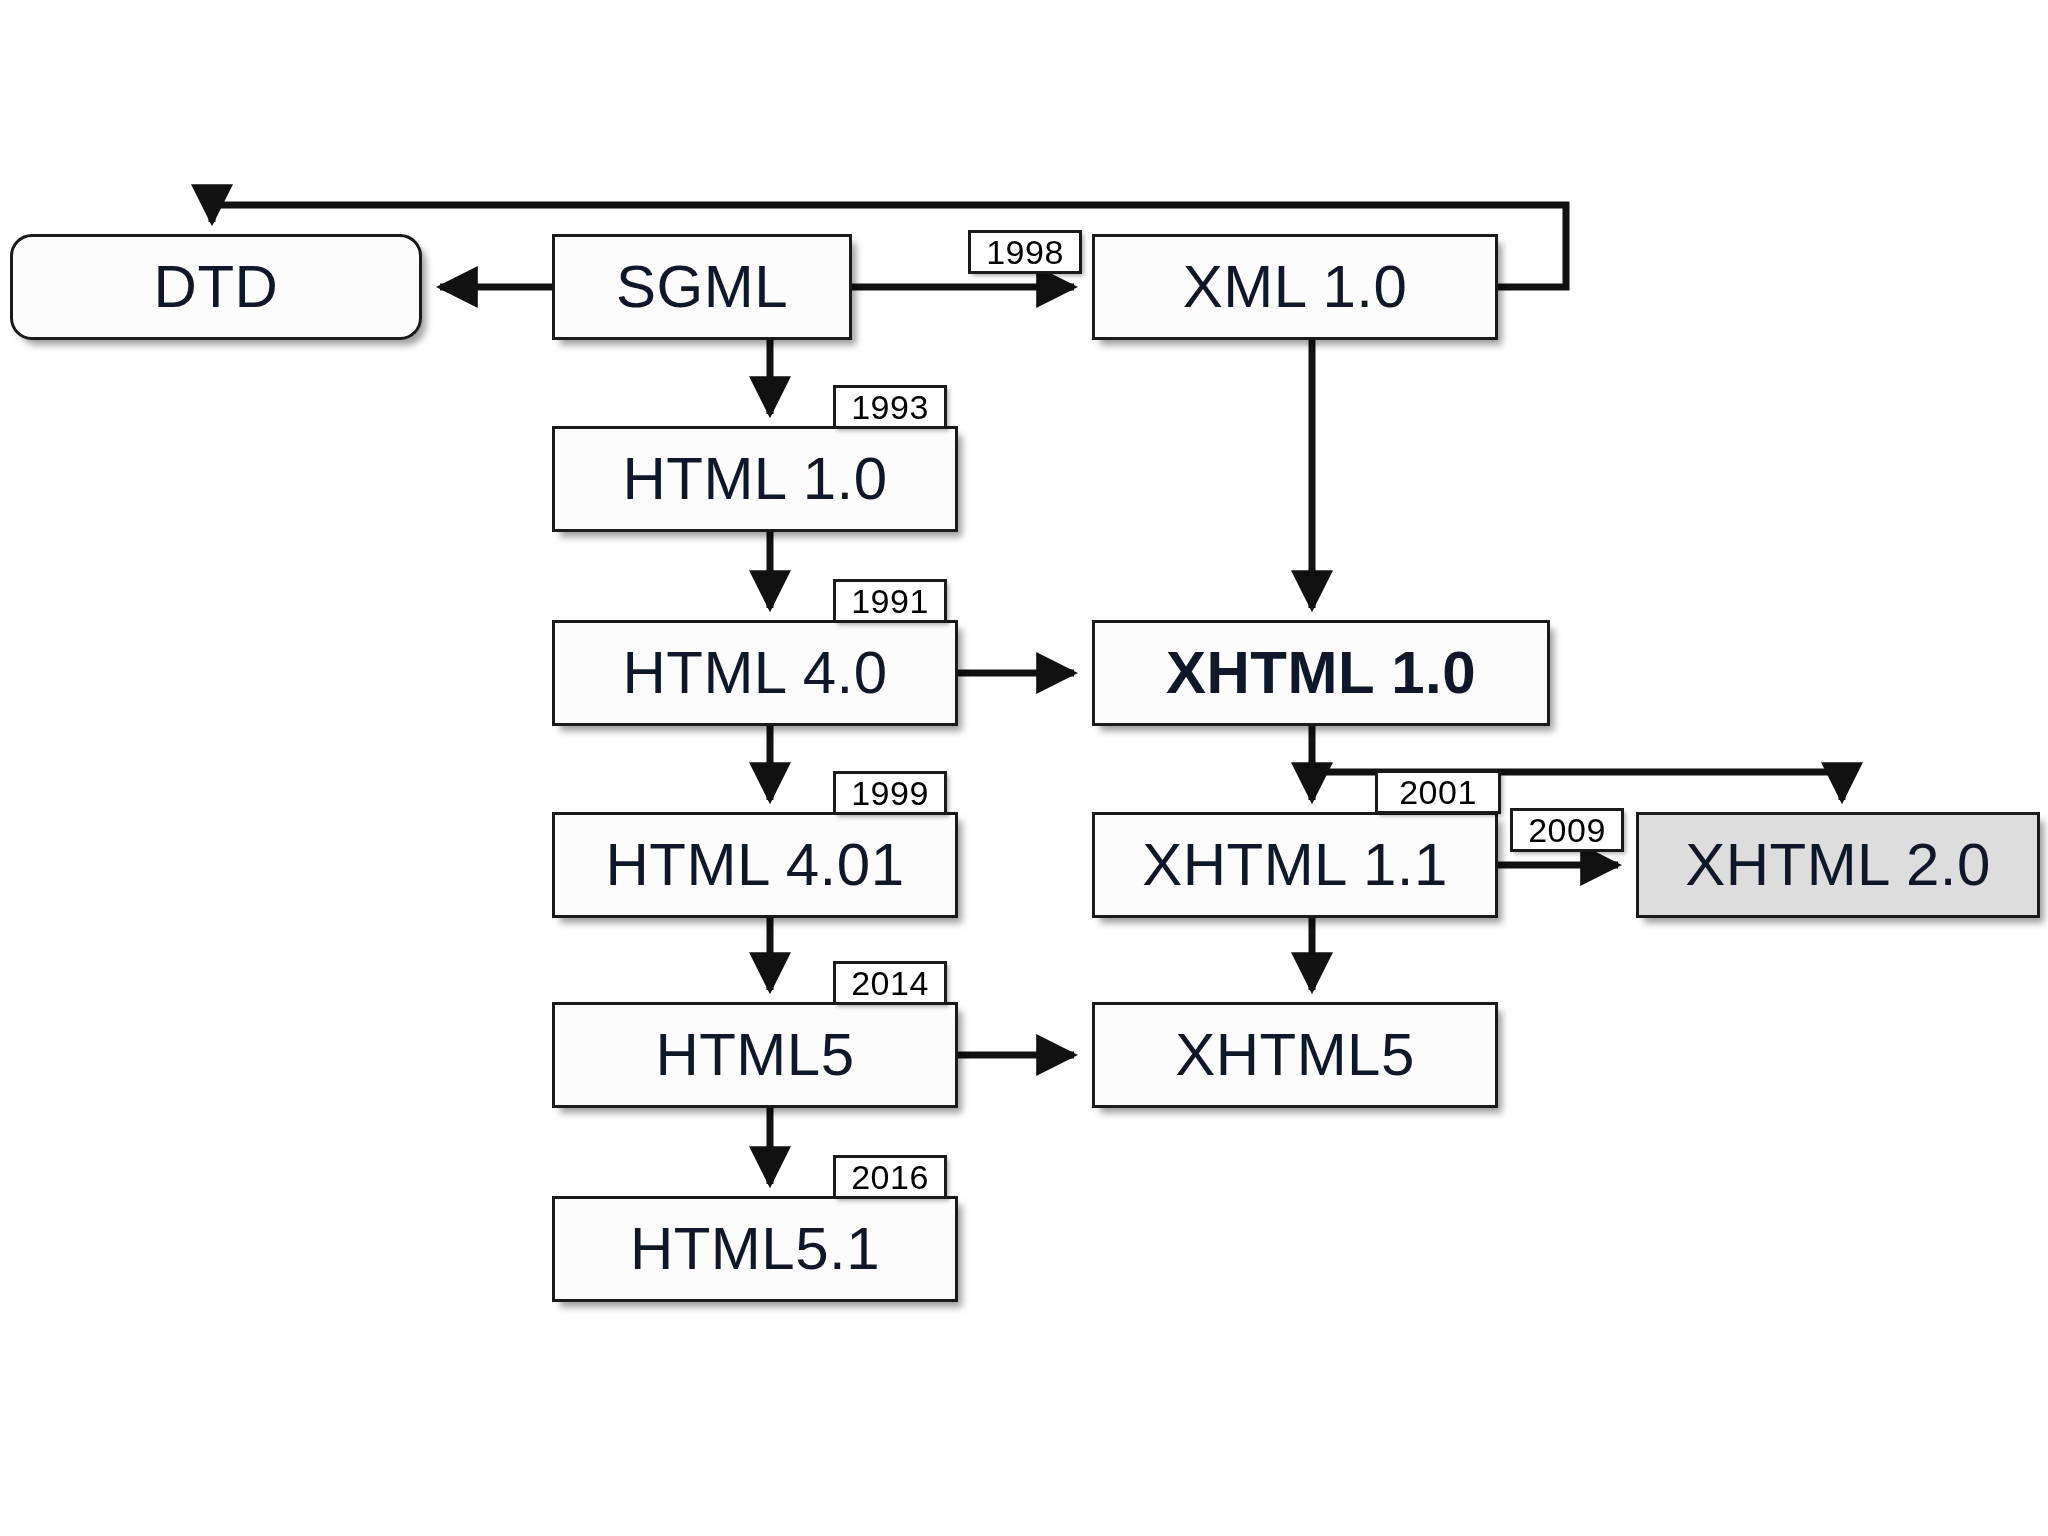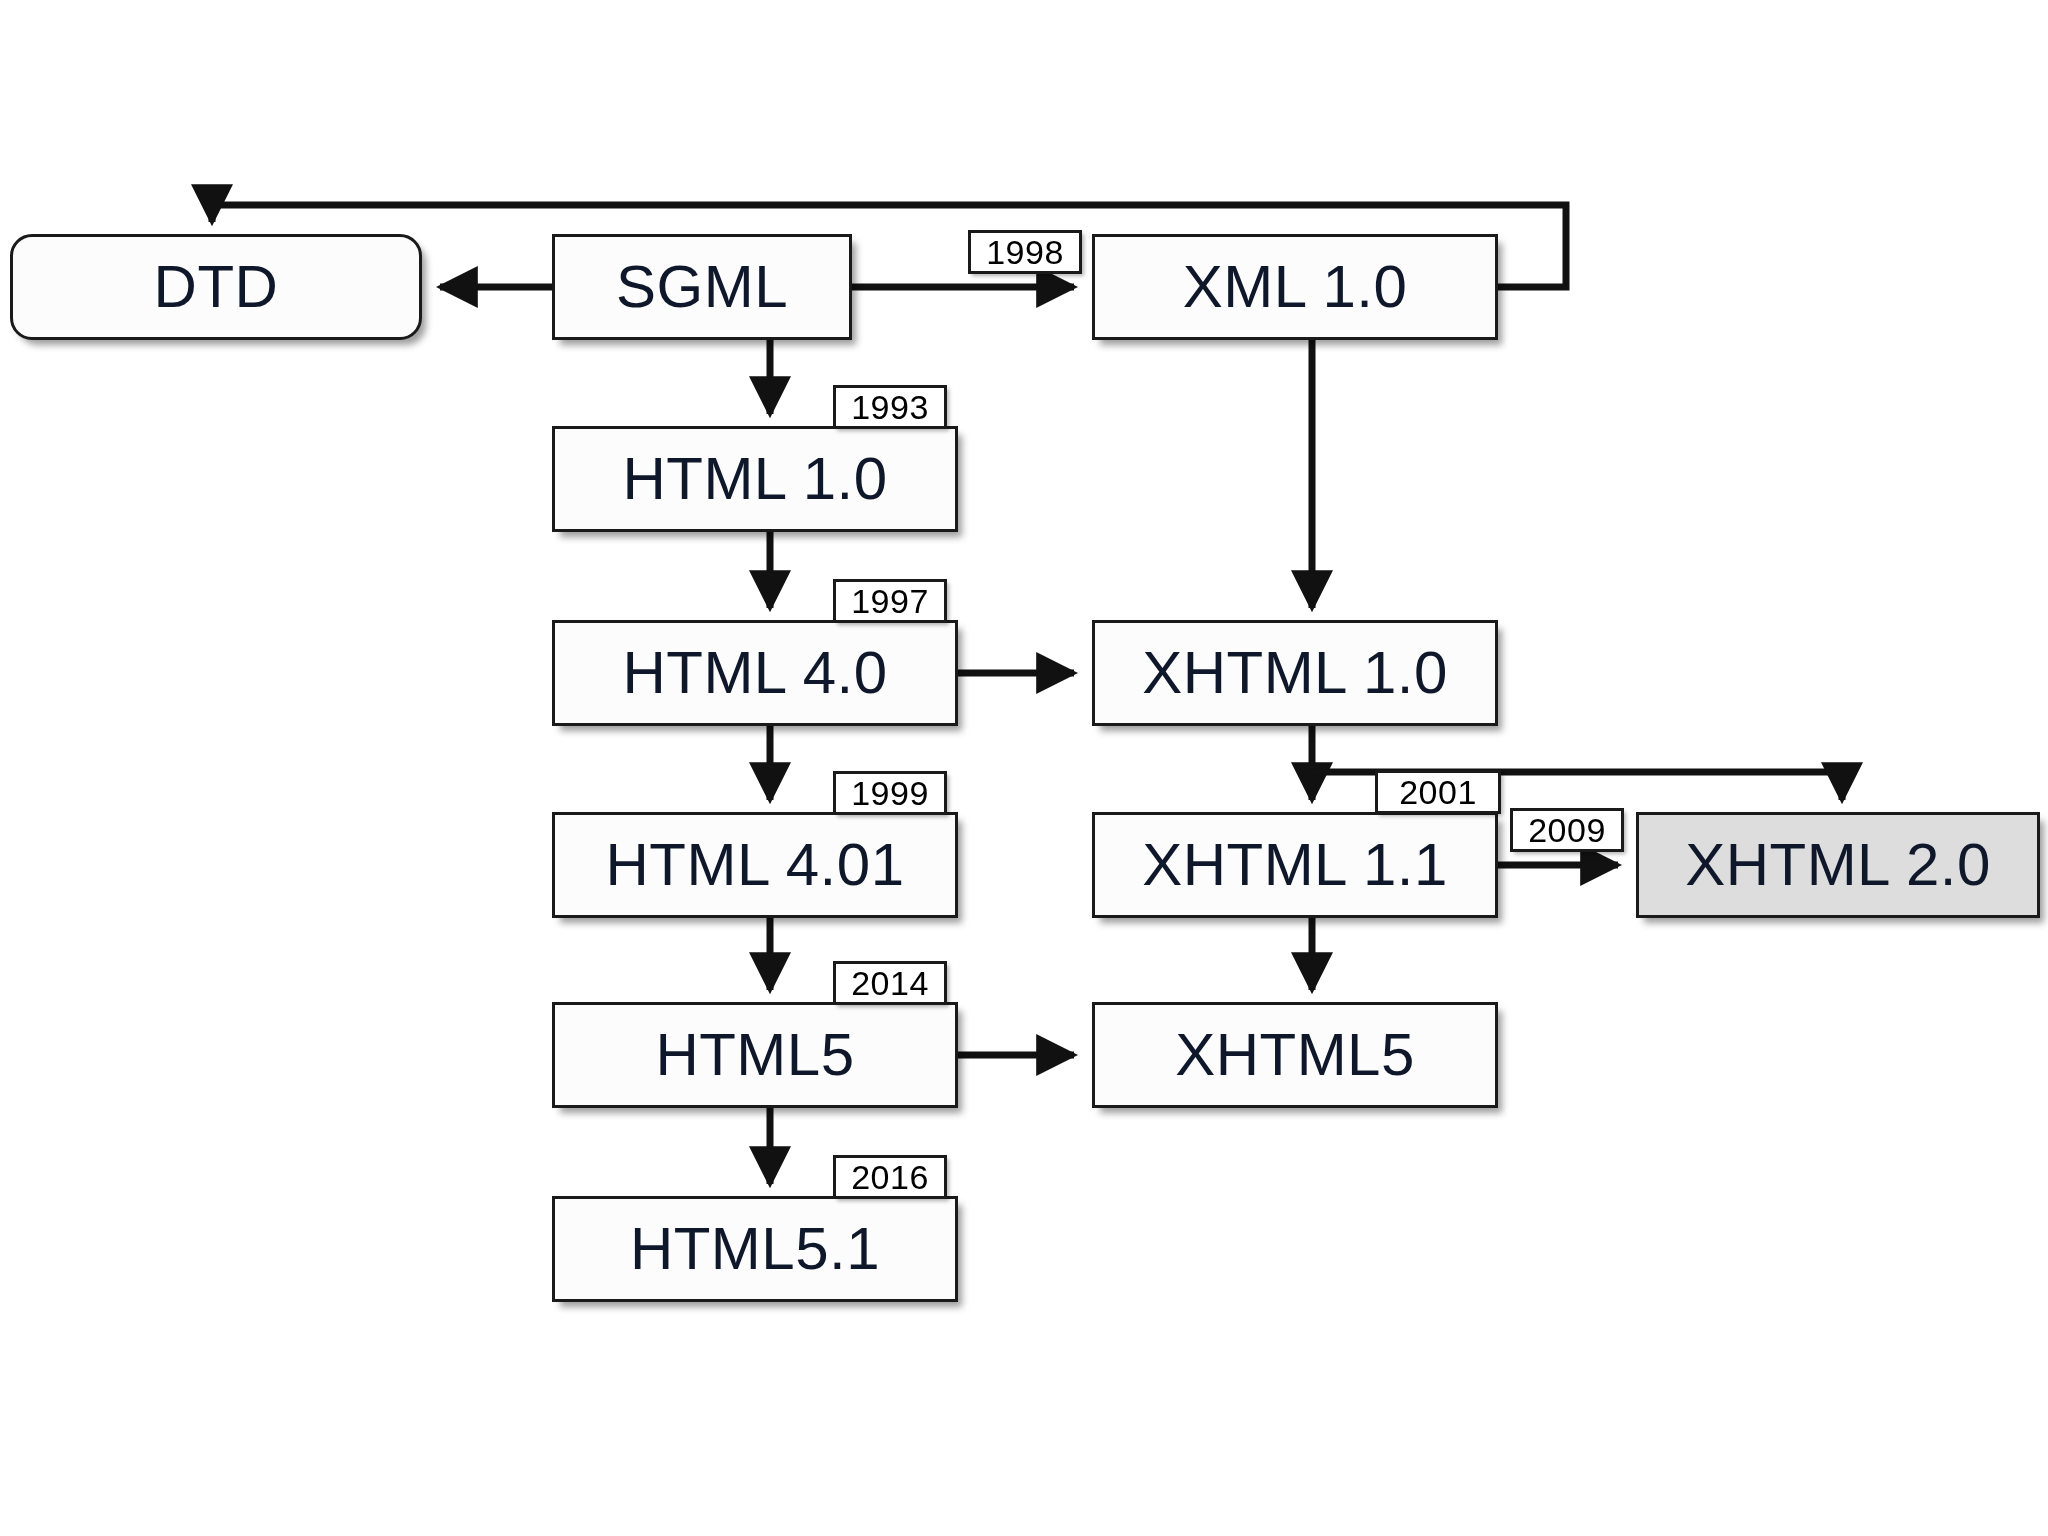--- a/index.html
+++ b/index.html
@@ -121,21 +121,21 @@
   </div>
 
   <div class="node" style="left:552px; top:426px; width:406px; height:106px; font-size:60px;">
     <span class="node-label">HTML 1.0</span>
   </div>
 
   <div class="node" style="left:552px; top:620px; width:406px; height:106px; font-size:60px;">
     <span class="node-label">HTML 4.0</span>
   </div>
 
-  <div class="node" style="left:1092px; top:620px; width:406px; height:106px; font-size:60px;">
+  <div class="node" style="left:1092px; top:620px; width:458px; height:106px; font-size:60px;font-weight:bold;">
     <span class="node-label">XHTML 1.0</span>
   </div>
 
   <div class="node" style="left:552px; top:812px; width:406px; height:106px; font-size:60px;">
     <span class="node-label">HTML 4.01</span>
   </div>
 
   <div class="node" style="left:1092px; top:812px; width:406px; height:106px; font-size:60px;">
     <span class="node-label">XHTML 1.1</span>
   </div>
@@ -158,21 +158,21 @@
 
   <div class="year" style="left:968px; top:230px; width:114px; height:44px; font-size:34px;">
     <span class="year-label">1998</span>
   </div>
 
   <div class="year" style="left:833px; top:385px; width:114px; height:44px; font-size:34px;">
     <span class="year-label">1993</span>
   </div>
 
   <div class="year" style="left:833px; top:579px; width:114px; height:44px; font-size:34px;">
-    <span class="year-label">1997</span>
+    <span class="year-label">1991</span>
   </div>
 
   <div class="year" style="left:833px; top:771px; width:114px; height:44px; font-size:34px;">
     <span class="year-label">1999</span>
   </div>
 
   <div class="year" style="left:1375px; top:770px; width:126px; height:44px; font-size:34px;">
     <span class="year-label">2001</span>
   </div>
 

